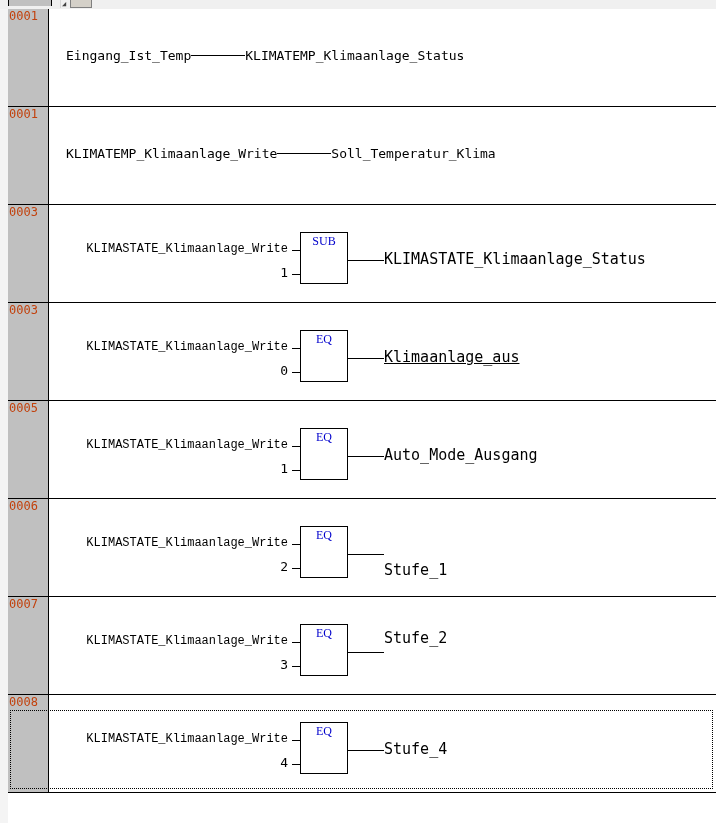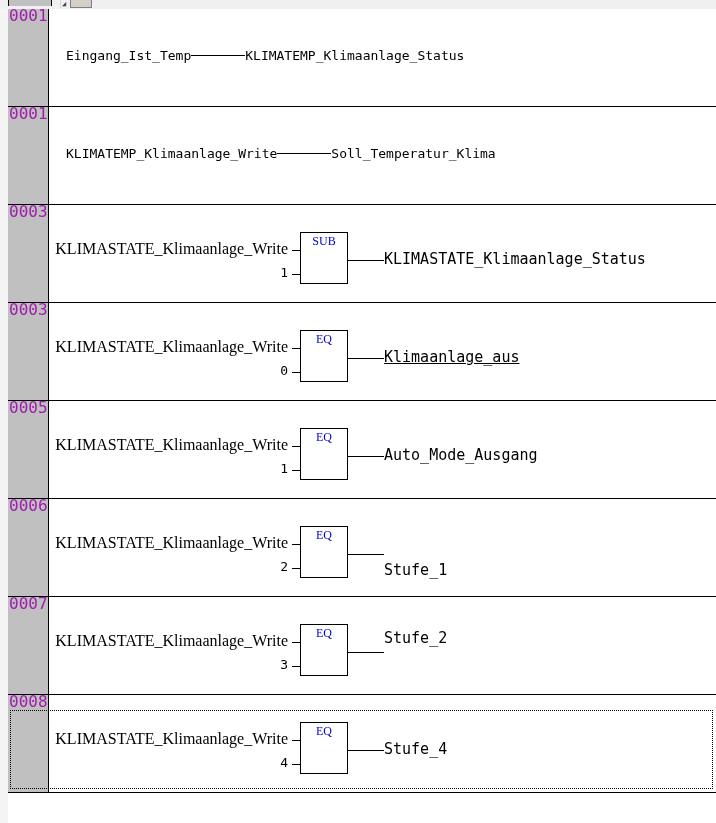--- a/index.html
+++ b/index.html
@@ -56,22 +56,22 @@
   }
   .net-gutter{
     position:absolute;left:0;top:0;width:41px;bottom:0;
     background:#c0c0c0;
     border-right:1px solid #000000;
     box-sizing:border-box;
   }
   .net-num{
     position:absolute;left:1px;top:0px;
     font-family:"DejaVu Sans Mono","Liberation Mono",monospace;
-    font-size:16px;line-height:14px;letter-spacing:0px;
-    color:#a21caf;
+    font-size:12px;line-height:14px;letter-spacing:0px;
+    color:#c2410c;
     white-space:nowrap;
   }
   .net-focus{
     position:absolute;left:2px;top:15px;right:3px;bottom:3px;
     border:1px dotted #000000;
   }
   .net-body{
     position:absolute;left:42px;top:0;right:0;bottom:0;margin-left:6px;
   }
   
@@ -88,23 +88,23 @@
     width:54px;height:1px;
     background:#000;
     vertical-align:middle;
     position:relative;
     top:-1px;
   }
   
   .fb-inlabel{
     position:absolute;
     white-space:nowrap;
-    font-size:16px;line-height:14px;
+    font-size:12px;line-height:14px;
     text-align:right;
-    font-family:Liberation Serif, serif;
+    font-family:Liberation Mono, monospace;
   }
   .fb-const{
     position:absolute;
     white-space:nowrap;
     font-size:13px;line-height:14px;
     text-align:right;
     font-family:"DejaVu Sans Mono","Liberation Mono",monospace;
   }
   .fb-box{
     position:absolute;

